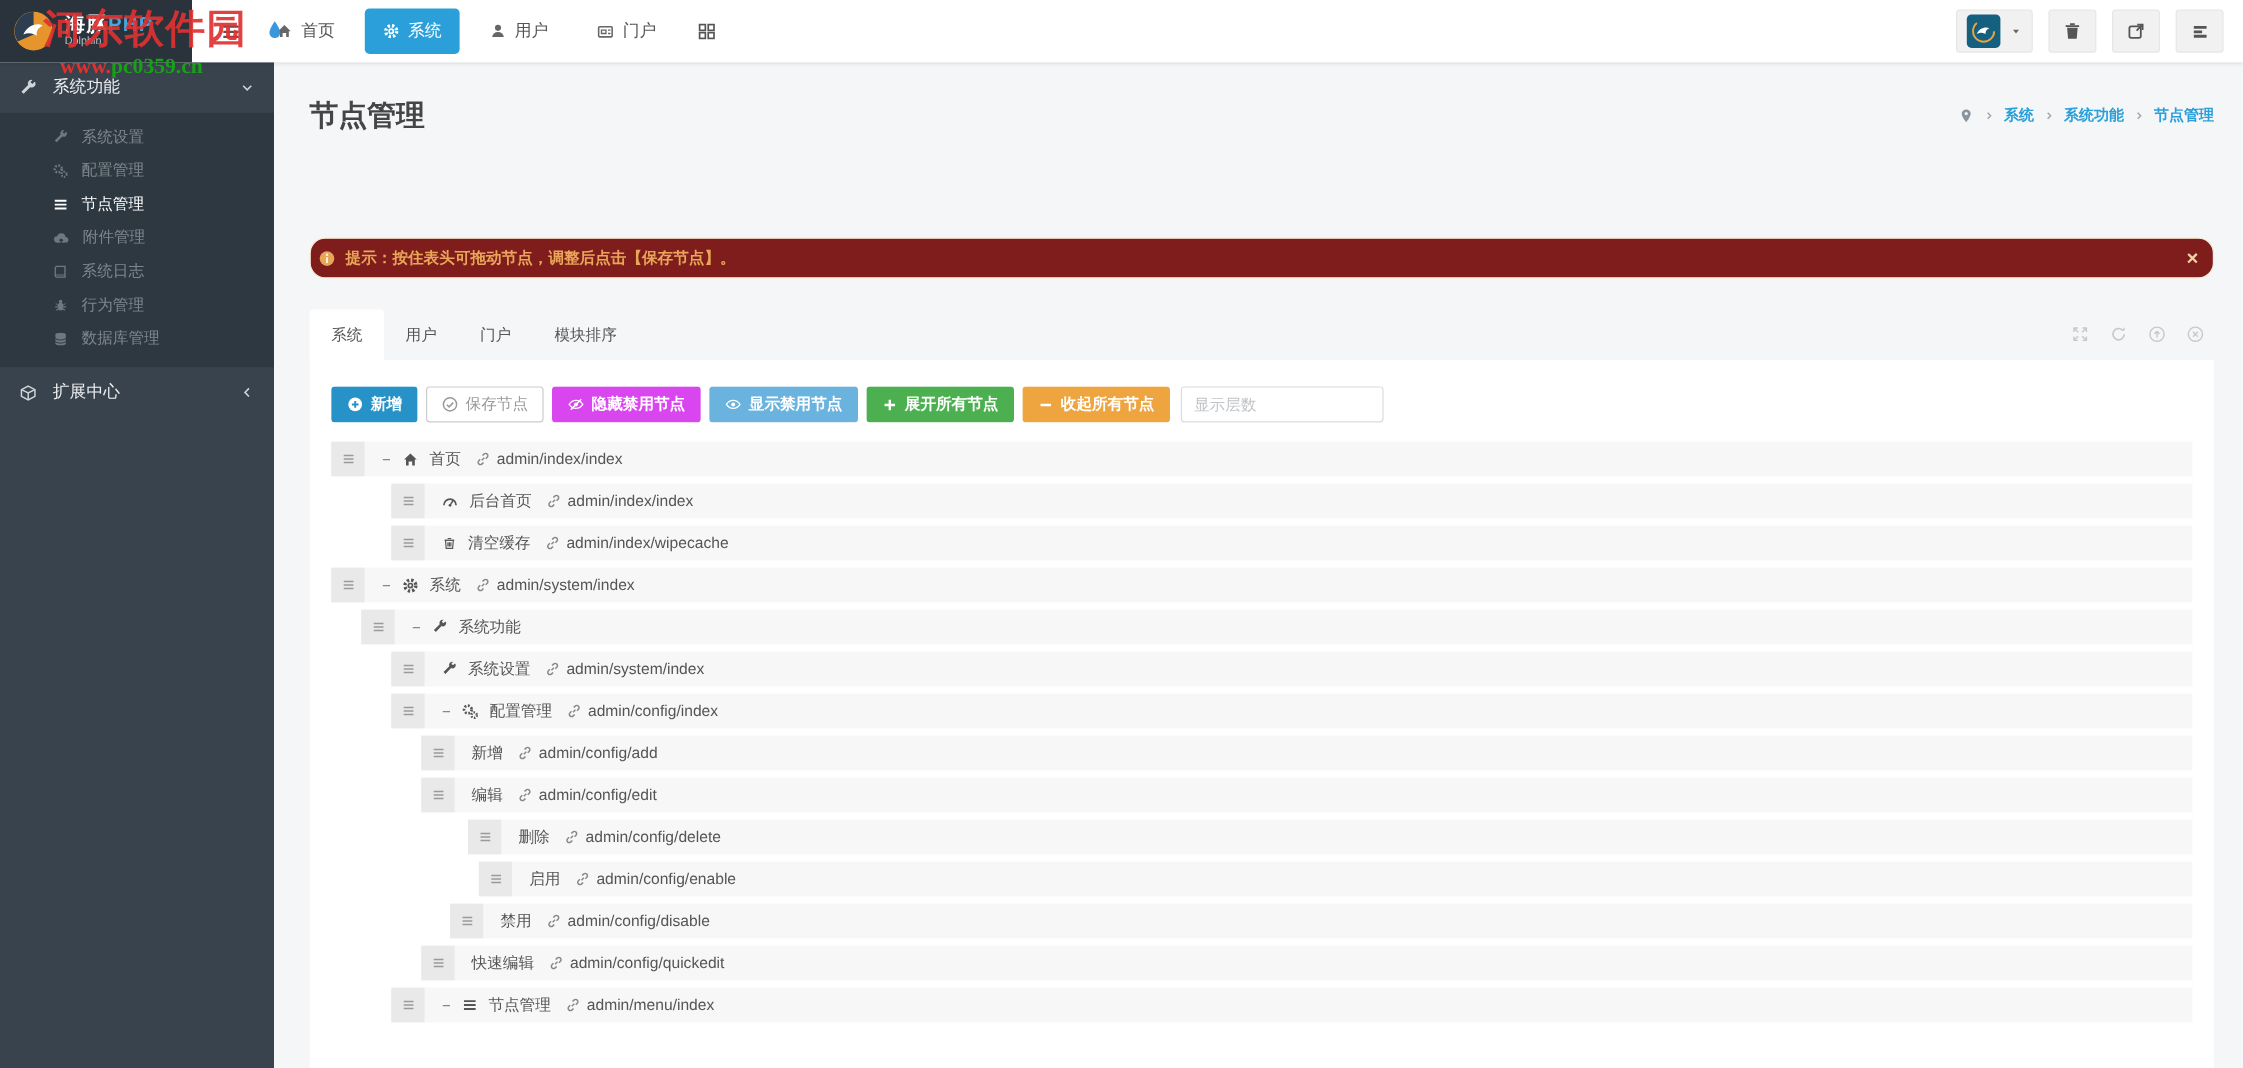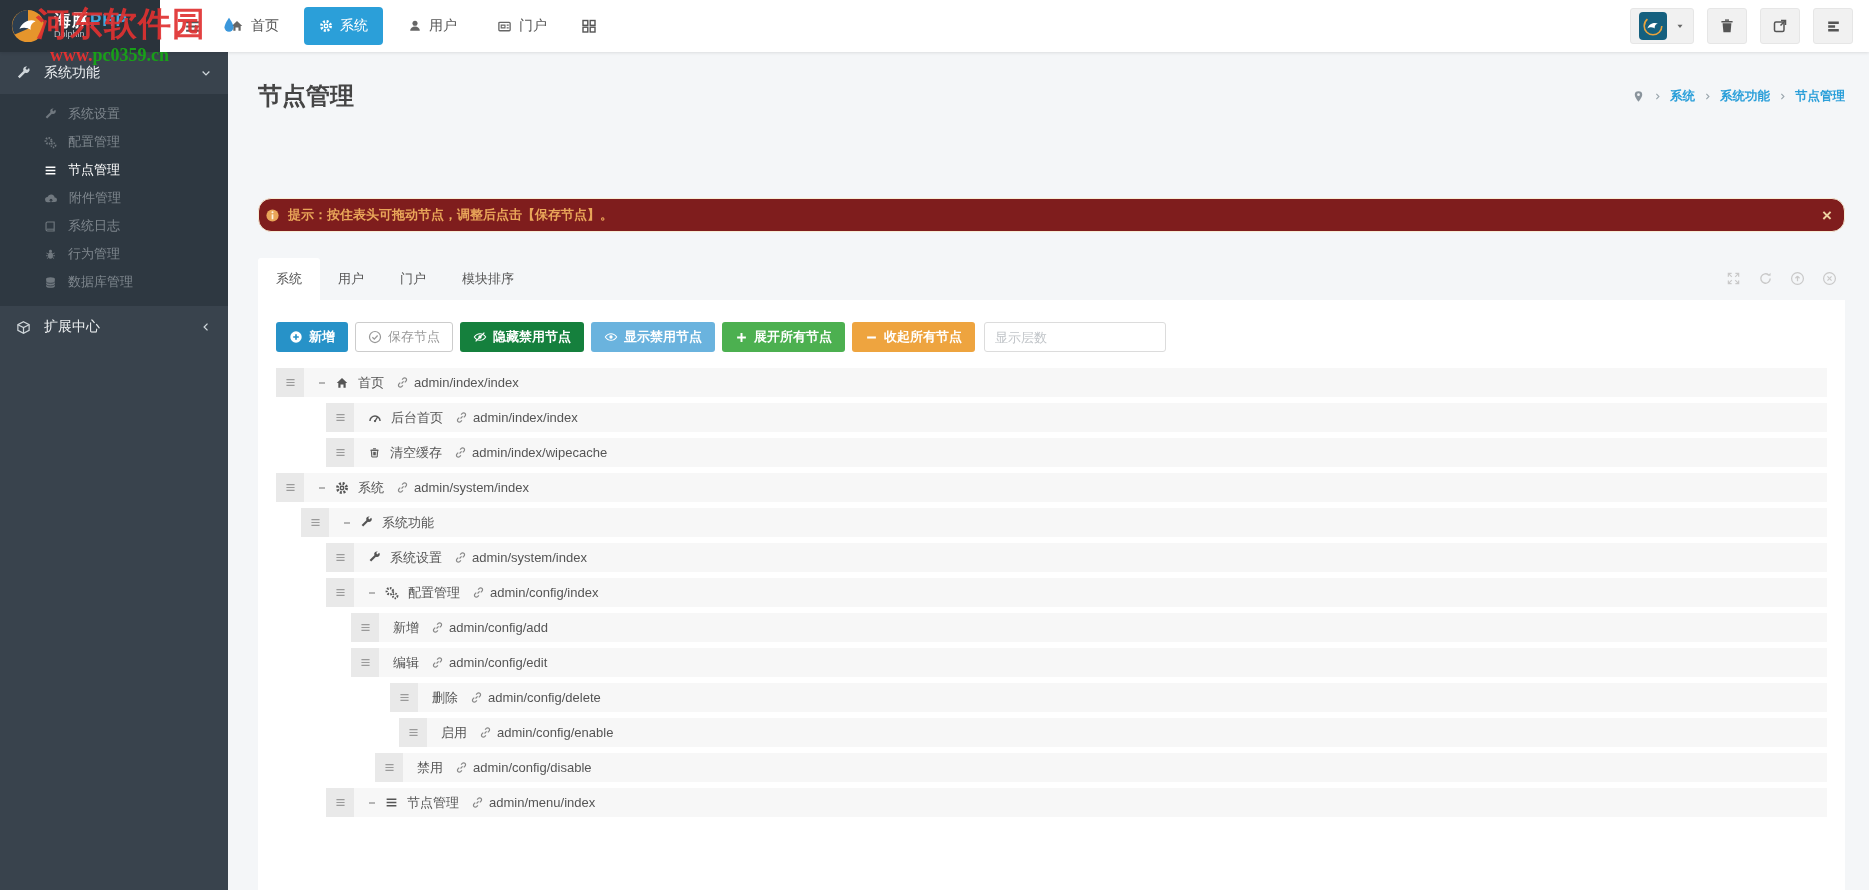--- a/index.html
+++ b/index.html
@@ -62,25 +62,25 @@
   .tab{height:42px;line-height:42px;padding:0 18px;font-size:13px;color:#555;cursor:pointer;}
   .tab.active{background:#fff;border-radius:3px 3px 0 0;}
   .tab-tools{position:absolute;right:8px;top:13px;display:flex;gap:17px;color:#c9c9c9;}
   .tab-tools span{cursor:pointer;display:flex;}
 
   .panel{background:#fff;padding:22px 18px 30px;min-height:596px;}
   .toolbar{display:flex;align-items:center;gap:7px;}
   .btn{height:30px;padding:0 12px;border-radius:3px;border:1px solid transparent;display:inline-flex;align-items:center;gap:6px;font-size:13px;font-weight:600;color:#fff;cursor:pointer;white-space:nowrap;}
   .btn-primary{background:#2792c8;}
   .btn-default{background:#fff;border-color:#ccc;color:#999;font-weight:normal;}
-  .btn-danger{background:#15803d;}
+  .btn-danger{background:#d946ef;}
   .btn-info{background:#6ab3de;}
   .btn-success{background:#4cb050;}
   .btn-warning{background:#eea43f;}
-  .layer-input{height:30px;width:182px;margin-left:2px;border:1px solid #dcdcdc;border-radius:3px;padding:0 10px;font-size:13px;color:#555;font-family:inherit;outline:none;}
+  .layer-input{height:30px;width:169px;margin-left:2px;border:1px solid #dcdcdc;border-radius:3px;padding:0 10px;font-size:13px;color:#555;font-family:inherit;outline:none;}
   .layer-input::placeholder{color:#c0c4c8;}
 
   .tree{margin-top:16px;}
   .tree-row{display:flex;height:29px;margin-bottom:6px;}
   .drag-handle{width:28px;flex:none;background:#e9e9e9;display:flex;align-items:center;justify-content:center;color:#9a9a9a;cursor:move;}
   .row-body{flex:1;background:#f7f7f7;display:flex;align-items:center;gap:9px;padding-left:14px;font-size:13px;color:#555;}
   .toggle{display:flex;color:#888;cursor:pointer;}
   .row-icon{display:flex;color:#555;}
   .row-label{color:#555;}
   .row-link{display:flex;align-items:center;gap:5px;margin-left:3px;cursor:pointer;}
@@ -701,20 +701,41 @@
                     <path d="M6.8 9.2 9.3 6.7"></path>
                     <path d="M7.5 4.5 9 3a2.3 2.3 0 0 1 3.3 3.3L10.8 7.8"></path>
                     <path d="M8.5 11.5 7 13a2.3 2.3 0 0 1-3.3-3.3L5.2 8.2"></path>
                   </g>
                 </svg>
         <span class="row-url">admin/config/disable</span>
       </span>
     </div>
   </div>
 
+  <div class="tree-row" style="margin-left: 75px;">
+    <div class="drag-handle">
+      <svg width="13" height="13" viewBox="0 0 16 16">
+                <path d="M3 4.5h10M3 8h10M3 11.5h10" stroke="currentColor" stroke-width="1.5" fill="none"></path>
+              </svg>
+    </div>
+    <div class="row-body">
+
+      <span class="row-label">快速编辑</span>
+      <span class="row-link">
+        <svg width="13" height="13" viewBox="0 0 16 16">
+                  <g fill="none" stroke="currentColor" stroke-width="1.5">
+                    <path d="M6.8 9.2 9.3 6.7"></path>
+                    <path d="M7.5 4.5 9 3a2.3 2.3 0 0 1 3.3 3.3L10.8 7.8"></path>
+                    <path d="M8.5 11.5 7 13a2.3 2.3 0 0 1-3.3-3.3L5.2 8.2"></path>
+                  </g>
+                </svg>
+        <span class="row-url">admin/config/quickedit</span>
+      </span>
+    </div>
+  </div>
 
   <div class="tree-row" style="margin-left: 50px;">
     <div class="drag-handle">
       <svg width="13" height="13" viewBox="0 0 16 16">
                 <path d="M3 4.5h10M3 8h10M3 11.5h10" stroke="currentColor" stroke-width="1.5" fill="none"></path>
               </svg>
     </div>
     <div class="row-body">
       <span class="toggle">
                 <svg width="8" height="8" viewBox="0 0 16 16">

